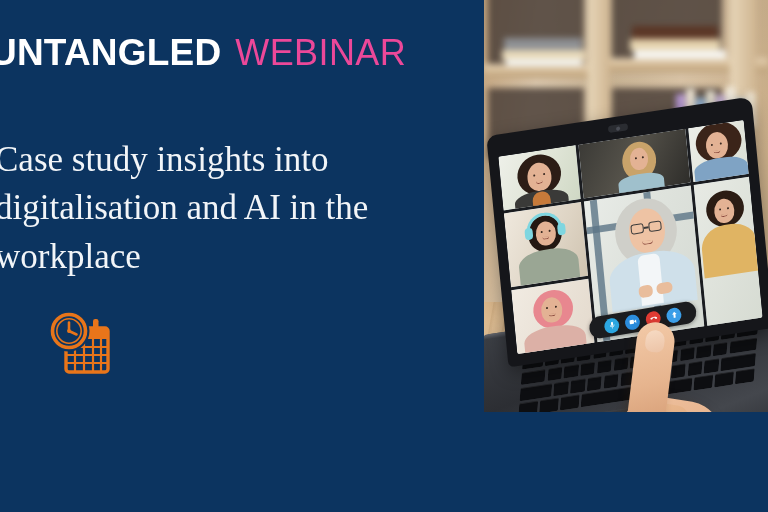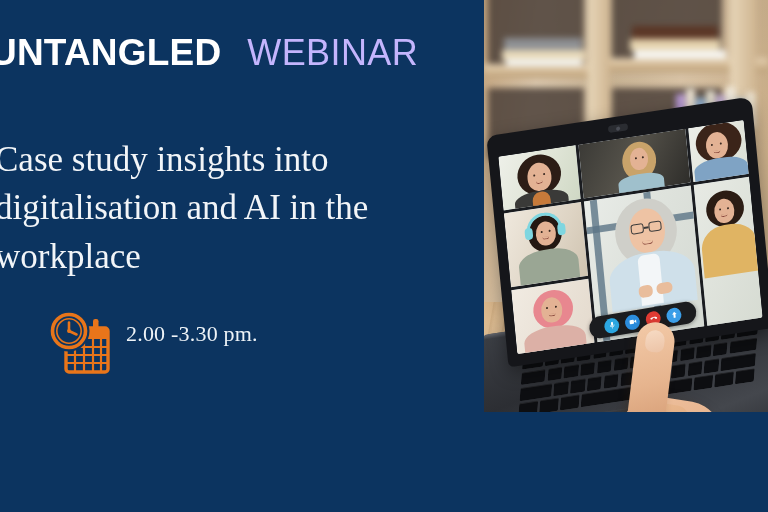--- a/index.html
+++ b/index.html
@@ -46,23 +46,22 @@
     font-size: 37px;
     letter-spacing: 0.2px;
     color: #ffffff;
     line-height: 1;
   }
   .brand-sub {
     font-family: "Liberation Sans", sans-serif;
     font-weight: normal;
     font-size: 36px;
     letter-spacing: 0.4px;
-    color: #c4b5fd;
+    color: #ec4899;
     line-height: 1;
-    margin-left: 12px;
   }
 
   .headline {
     position: absolute;
     left: -5px;
     top: 136px;
     width: 430px;
     font-family: "Liberation Serif", serif;
     font-size: 35px;
     line-height: 1.38;
@@ -442,21 +441,20 @@
           <circle cx="21" cy="21" r="12.2" fill="none" stroke="#e8751a" stroke-width="1.6"></circle>
           <g stroke="#e8751a" stroke-width="2.6" stroke-linecap="round">
             <line x1="21" y1="21" x2="21" y2="12.5"></line>
             <line x1="21" y1="21" x2="28.5" y2="24.5"></line>
           </g>
           <circle cx="21" cy="21" r="1.9" fill="#e8751a"></circle>
         </svg>
       </span>
 
       <div class="dt-text">
-        <div>2.00 -3.30 pm.</div>
       </div>
     </div>
   </div>
 
   <div class="photo">
 
     <div class="bg-room">
       <div class="shelf-unit">
         <div class="shelf-cell" style="left:4px;  top:-6px;  width:96px;  height:76px;"></div>
         <div class="shelf-cell" style="left:128px;top:-6px;  width:110px; height:76px;"></div>

